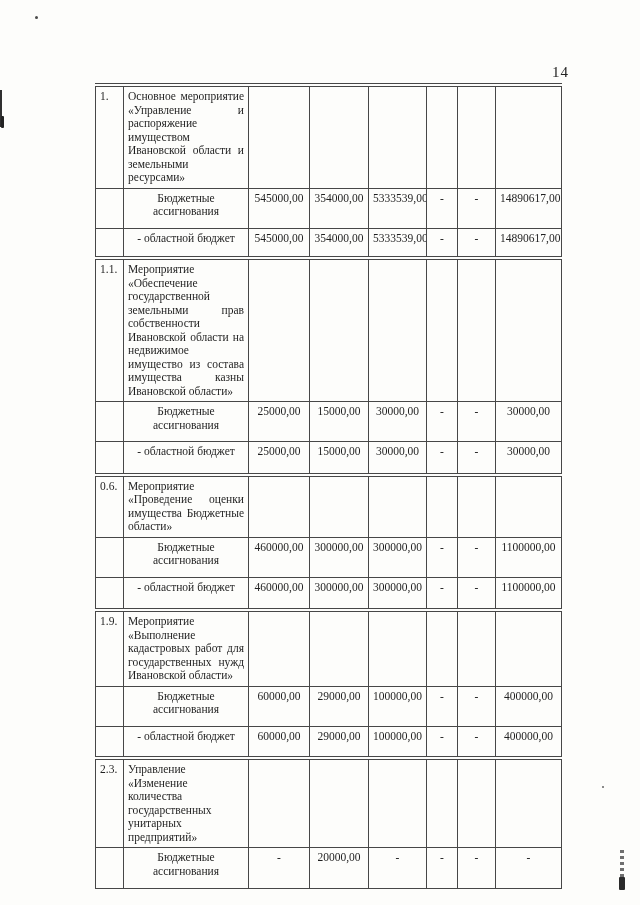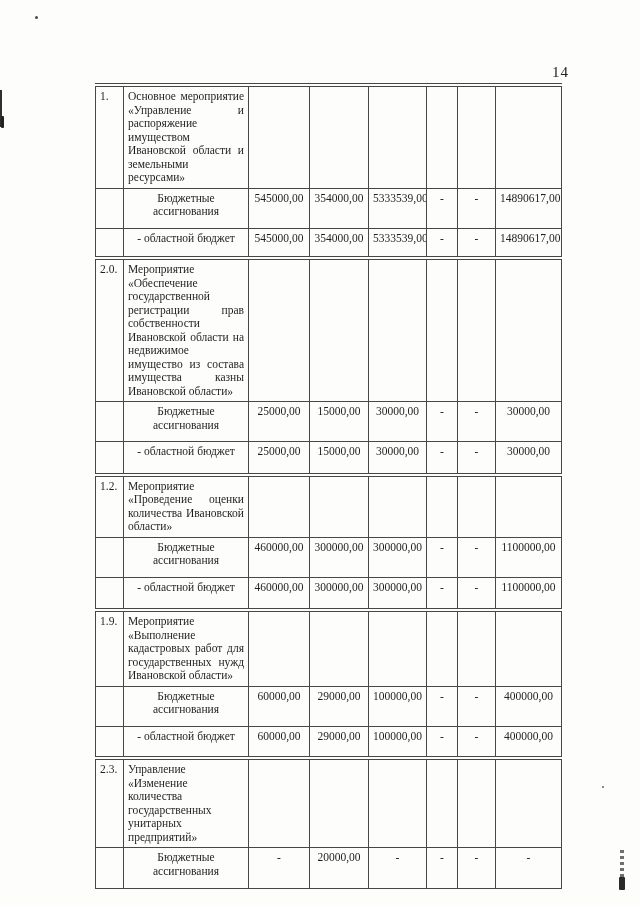--- a/index.html
+++ b/index.html
@@ -99,22 +99,22 @@
         <td class="rl">- областной бюджет</td>
         <td class="rv">545000,00</td>
         <td class="rv">354000,00</td>
         <td class="rv">5333539,00</td>
         <td class="rv">-</td>
         <td class="rv">-</td>
         <td class="rv">14890617,00</td>
       </tr>
 
       <tr class="ss" style="height:135px">
-        <td class="rn">2.0.</td>
-        <td class="rt">Мероприятие «Обеспечение государственной регистрации прав собственности Ивановской области на недвижимое имущество из состава имущества казны Ивановской области»</td>
+        <td class="rn">1.1.</td>
+        <td class="rt">Мероприятие «Обеспечение государственной земельными прав собственности Ивановской области на недвижимое имущество из состава имущества казны Ивановской области»</td>
         <td class="rv"></td>
         <td class="rv"></td>
         <td class="rv"></td>
         <td class="rv"></td>
         <td class="rv"></td>
         <td class="rv"></td>
       </tr>
       <tr style="height:40px">
         <td class="rn"></td>
         <td class="rl">Бюджетные ассигнования</td>
@@ -130,22 +130,22 @@
         <td class="rl">- областной бюджет</td>
         <td class="rv">25000,00</td>
         <td class="rv">15000,00</td>
         <td class="rv">30000,00</td>
         <td class="rv">-</td>
         <td class="rv">-</td>
         <td class="rv">30000,00</td>
       </tr>
 
       <tr class="ss" style="height:62px">
-        <td class="rn">1.2.</td>
-        <td class="rt">Мероприятие «Проведение оценки количества Ивановской области»</td>
+        <td class="rn">0.6.</td>
+        <td class="rt">Мероприятие «Проведение оценки имущества Бюджетные области»</td>
         <td class="rv"></td>
         <td class="rv"></td>
         <td class="rv"></td>
         <td class="rv"></td>
         <td class="rv"></td>
         <td class="rv"></td>
       </tr>
       <tr style="height:40px">
         <td class="rn"></td>
         <td class="rl">Бюджетные ассигнования</td>

